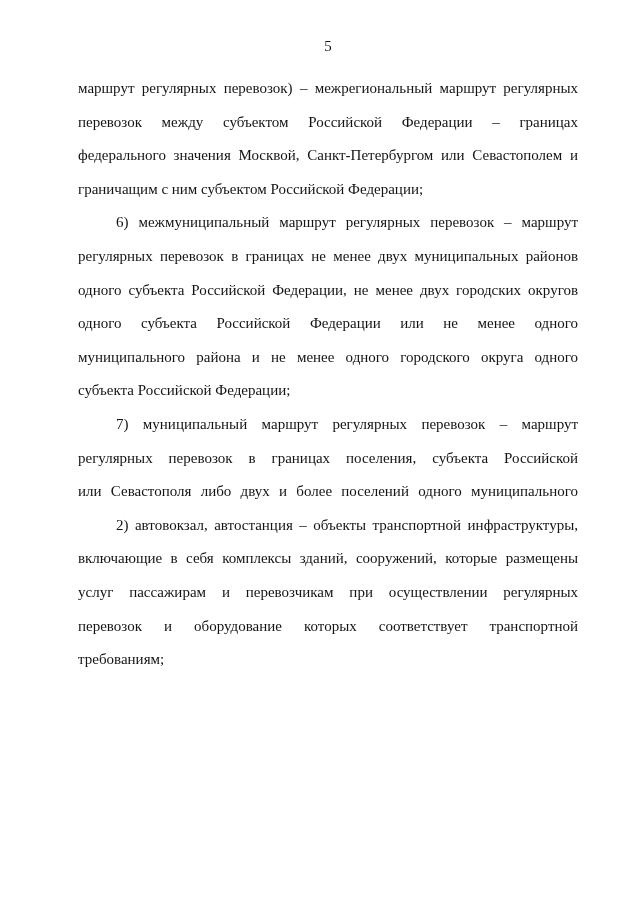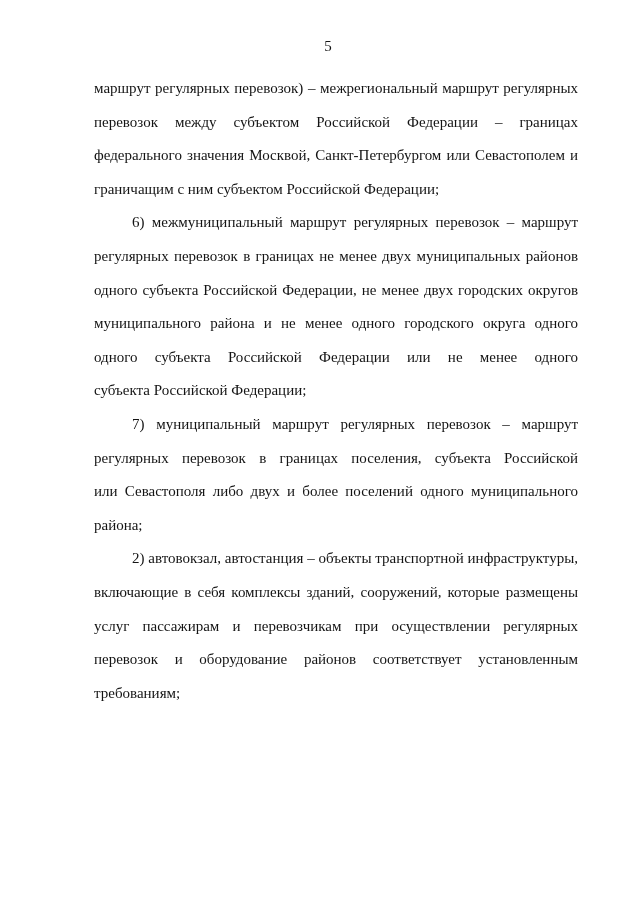--- a/index.html
+++ b/index.html
@@ -37,21 +37,20 @@
   }
   .para {
     margin: 0;
     padding: 0;
   }
   .line {
     font-size: 15px;
     line-height: 33.6px;
     text-align: justify;
     text-align-last: justify;
-    margin-left: 16px;
   }
   .line.last {
     text-align: center;
     text-align-last: left;
   }
   .line.indent {
     text-indent: 38px;
   }
 </style>
 </head>
@@ -63,31 +62,30 @@
       <div class="para">
         <div class="line">маршрут регулярных перевозок) – межрегиональный маршрут регулярных</div>
         <div class="line">перевозок между субъектом Российской Федерации – границах</div>
         <div class="line">федерального значения Москвой, Санкт-Петербургом или Севастополем и</div>
         <div class="line last">граничащим с ним субъектом Российской Федерации;</div>
       </div>
       <div class="para">
         <div class="line indent">6) межмуниципальный маршрут регулярных перевозок – маршрут</div>
         <div class="line">регулярных перевозок в границах не менее двух муниципальных районов</div>
         <div class="line">одного субъекта Российской Федерации, не менее двух городских округов</div>
+        <div class="line">одного субъекта Российской Федерации или не менее одного</div>
         <div class="line">муниципального района и не менее одного городского округа одного</div>
-        <div class="line">одного субъекта Российской Федерации или не менее одного</div>
         <div class="line last">субъекта Российской Федерации;</div>
       </div>
       <div class="para">
         <div class="line indent">7) муниципальный маршрут регулярных перевозок – маршрут</div>
         <div class="line">регулярных перевозок в границах поселения, субъекта Российской</div>
         <div class="line">или Севастополя либо двух и более поселений одного муниципального</div>
-        <div class="line last">района;</div>
       </div>
       <div class="para">
         <div class="line indent">2) автовокзал, автостанция – объекты транспортной инфраструктуры,</div>
         <div class="line">включающие в себя комплексы зданий, сооружений, которые размещены</div>
         <div class="line">услуг пассажирам и перевозчикам при осуществлении регулярных</div>
-        <div class="line">перевозок и оборудование районов соответствует установленным</div>
+        <div class="line">перевозок и оборудование которых соответствует транспортной</div>
         <div class="line last">требованиям;</div>
       </div>
     </div>
 </div>
 
 </body></html>

